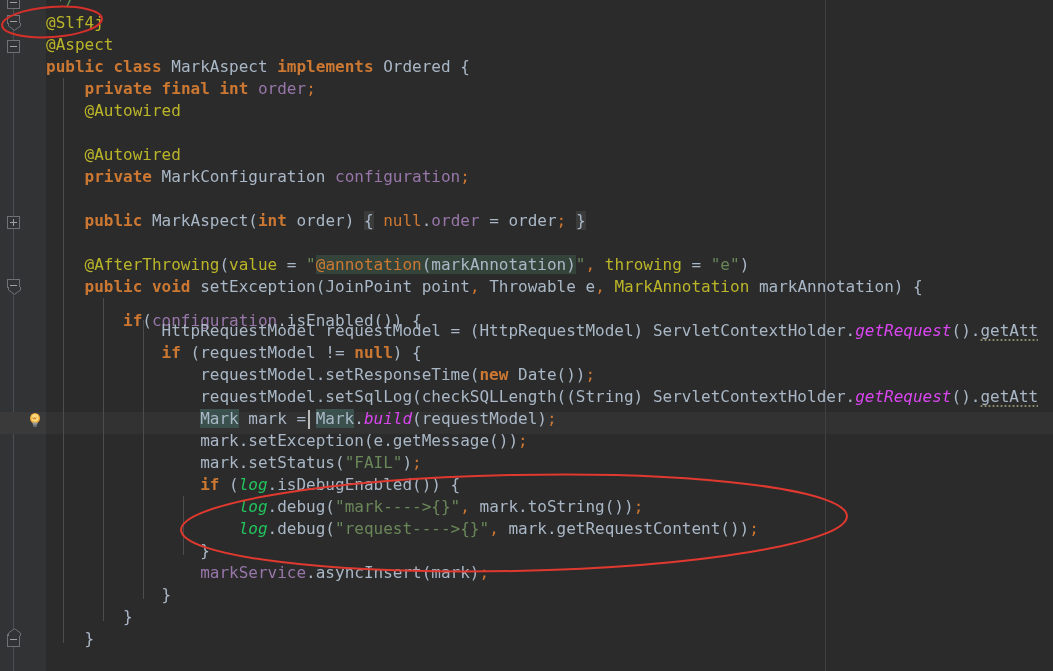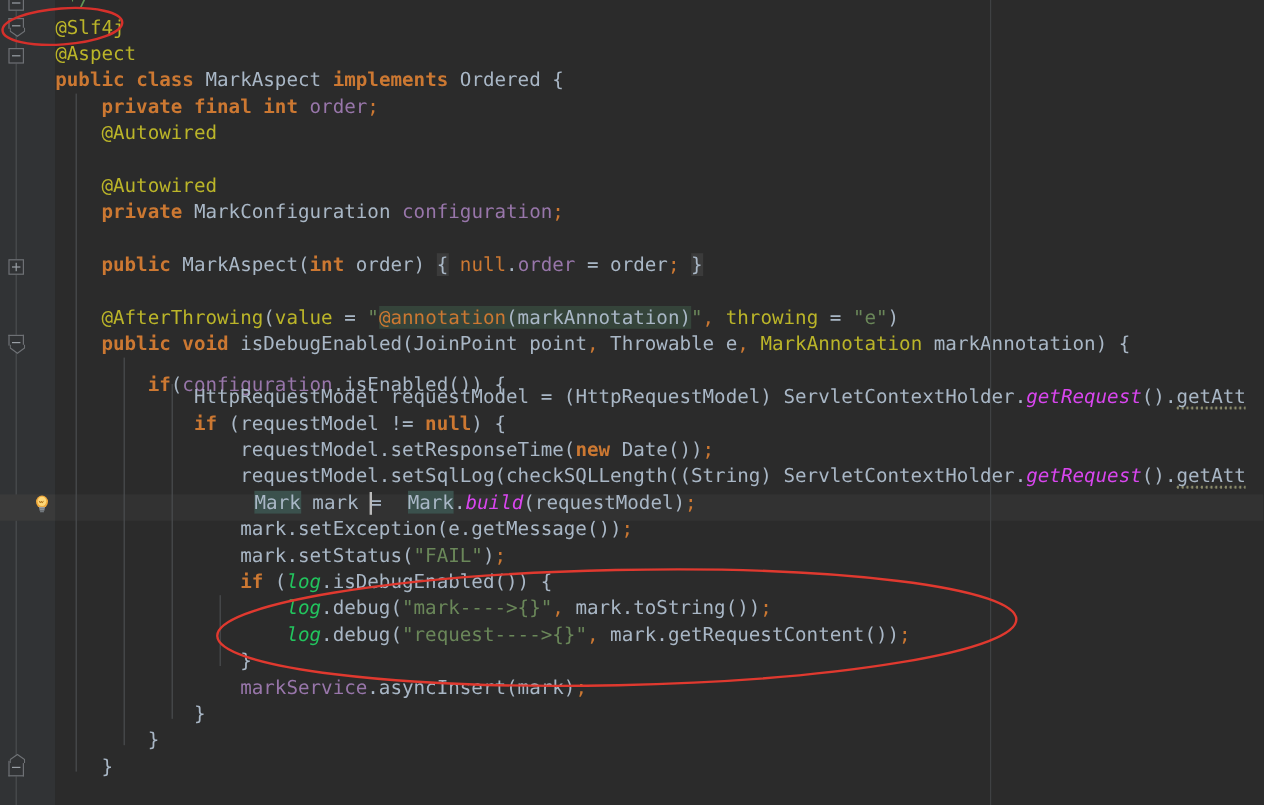--- a/index.html
+++ b/index.html
@@ -68,21 +68,21 @@
   .kwb{color:#cc7832;font-weight:bold;}
   .cls{color:#a9b7c6;}
   .fld{color:#9876aa;}
   .sfld{color:#22c55e;font-style:italic;}
   .ann{color:#bbb529;}
   .str{color:#6a8759;}
   .cmt{color:#629755;}
   .sem{color:#cc7832;}
   .mtd{color:#a9b7c6;}
   .smtd{color:#d946ef;font-style:italic;}
-  .hl-ident{background:#3b514d;margin-left:12px;}
+  .hl-ident{background:#3b514d;}
   .hl-inject{background:#35443a;}
   .hl-brace{background:#3b3b3b;}
   .wavy{
     border-bottom:0;
     background-image:radial-gradient(circle at 1.5px 2px,#8a8a6a 1px,transparent 1.2px);
     background-size:4px 4px;background-repeat:repeat-x;background-position:0 100%;
     padding-bottom:2px;
   }
   
   .ink{position:absolute;z-index:9;pointer-events:none;}
@@ -121,21 +121,21 @@
     <div class="line" style="top:166px;">    <span class="kwb">private</span> <span class="cls">MarkConfiguration</span> <span class="fld">configuration</span><span class="sem">;</span></div>
 
     <div class="line" style="top:188px;"></div>
 
     <div class="line" style="top:210px;">    <span class="kwb">public</span> <span class="mtd">MarkAspect</span>(<span class="kwb">int</span> order) <span class="hl-brace">{</span> <span class="kw">null</span>.<span class="fld">order</span> = order<span class="sem">;</span> <span class="hl-brace">}</span></div>
 
     <div class="line" style="top:232px;"></div>
 
     <div class="line" style="top:254px;">    <span class="ann">@AfterThrowing</span>(<span class="ann">value</span> = <span class="str">"</span><span class="hl-inject"><span class="kw">@annotation</span><span class="cls">(markAnnotation)</span></span><span class="str">"</span><span class="sem">,</span> <span class="ann">throwing</span> = <span class="str">"e"</span>)</div>
 
-    <div class="line" style="top:276px;">    <span class="kwb">public</span> <span class="kwb">void</span> <span class="mtd">isDebugEnabled</span>(<span class="cls">JoinPoint</span> point<span class="sem">,</span> <span class="cls">Throwable</span> e<span class="sem">,</span> <span class="ann">MarkAnnotation</span> markAnnotation) {</div>
+    <div class="line" style="top:276px;">    <span class="kwb">public</span> <span class="kwb">void</span> <span class="mtd">setException</span>(<span class="cls">JoinPoint</span> point<span class="sem">,</span> <span class="cls">Throwable</span> e<span class="sem">,</span> <span class="ann">MarkAnnotation</span> markAnnotation) {</div>
 
     <div class="line" style="top:298px;margin-top:12px;">        <span class="kwb">if</span>(<span class="fld">configuration</span>.isEnabled()) {</div>
 
     <div class="line" style="top:320px;">            <span class="cls">HttpRequestModel</span> requestModel = (<span class="cls">HttpRequestModel</span>) <span class="cls">ServletContextHolder</span>.<span class="smtd">getRequest</span>().<span class="wavy">getAtt</span></div>
 
     <div class="line" style="top:342px;">            <span class="kwb">if</span> (requestModel != <span class="kwb">null</span>) {</div>
 
     <div class="line" style="top:364px;text-align:right;">                requestModel.setResponseTime(<span class="kwb">new</span> <span class="cls">Date</span>())<span class="sem">;</span></div>
 
     <div class="line" style="top:386px;">                requestModel.setSqlLog(checkSQLLength((<span class="cls">String</span>) <span class="cls">ServletContextHolder</span>.<span class="smtd">getRequest</span>().<span class="wavy">getAtt</span></div>

